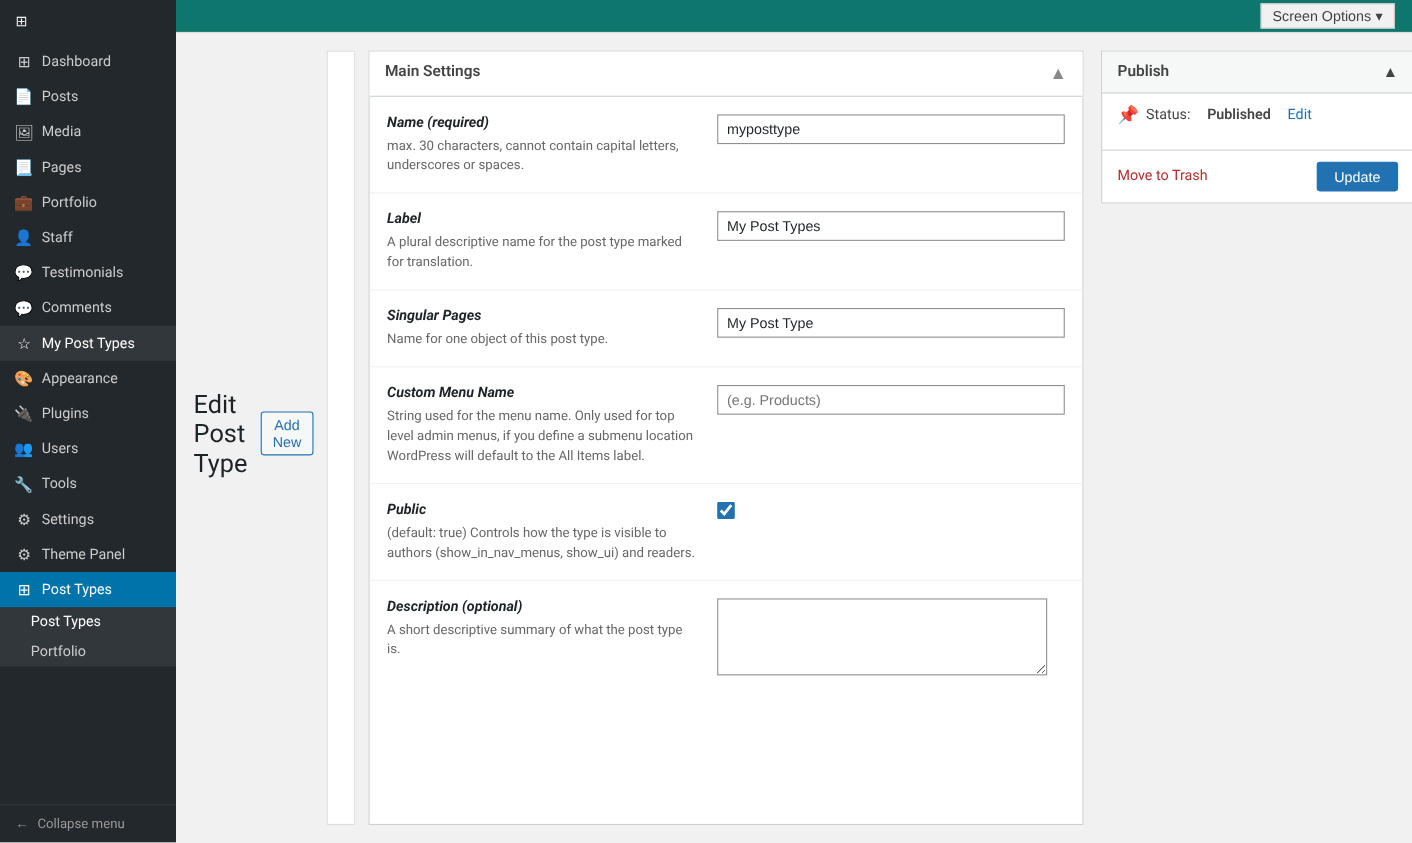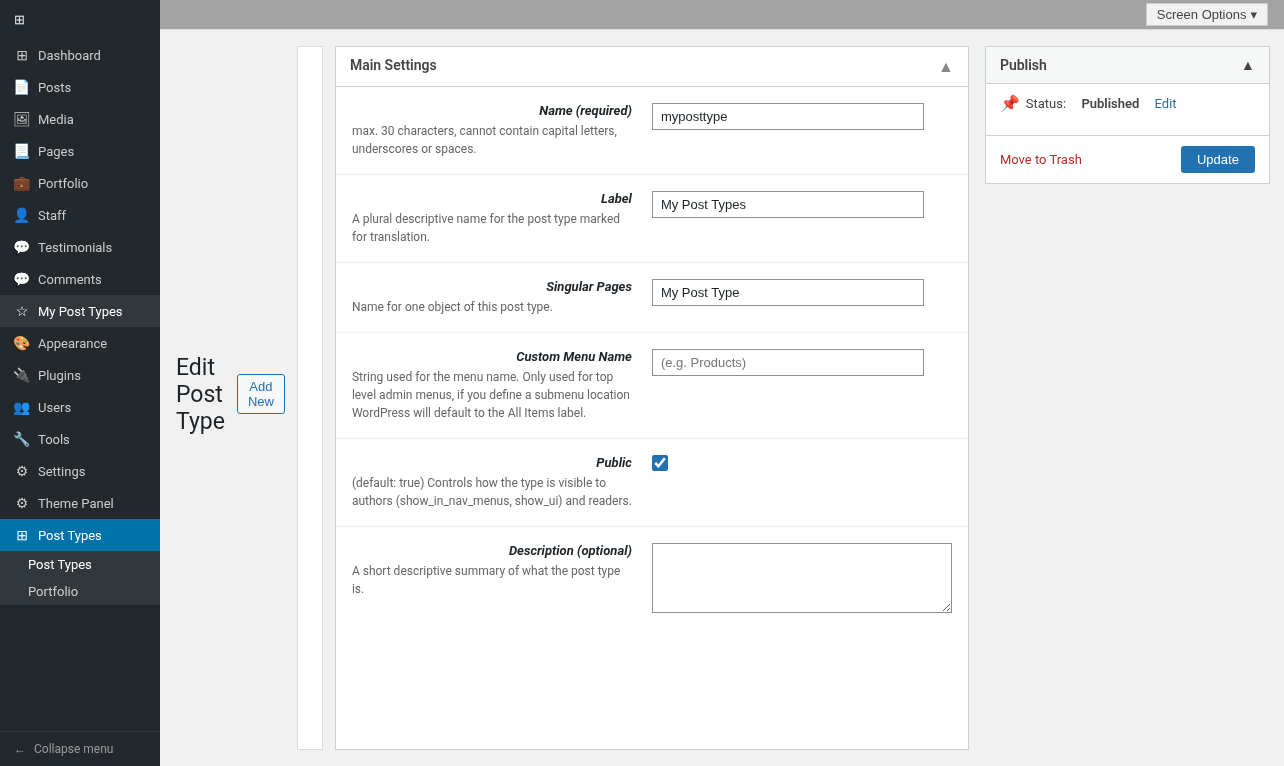--- a/index.html
+++ b/index.html
@@ -64,21 +64,21 @@
       overflow: hidden;
     }
 
     
     #topbar {
       display: flex;
       align-items: center;
       justify-content: flex-end;
       padding: 0 16px;
       height: 30px;
-      background: #a3a3a3;
+      background: #0f766e;
       border-bottom: 1px solid #ddd;
     }
     .screen-options-btn {
       background: #f1f1f1;
       border: 1px solid #ccc;
       padding: 3px 10px;
       cursor: pointer;
       font-size: 13px;
       color: #444;
       display: flex;
@@ -167,32 +167,31 @@
     .form-label-col {
       width: 280px;
       flex-shrink: 0;
     }
     .form-label {
       font-weight: 700;
       font-style: italic;
       font-size: 13px;
       color: #1d2327;
       margin-bottom: 4px;
-      text-align: right;
     }
     .form-desc {
       font-size: 12px;
       color: #666;
       line-height: 1.5;
     }
     .form-control-col {
       flex: 1;
     }
     .form-input {
-      width: 272px;
+      width: 316px;
       max-width: 100%;
       padding: 5px 8px;
       border: 1px solid #8c8f94;
       font-size: 13px;
       color: #1d2327;
       background: #fff;
       outline: none;
     }
     .form-textarea {
       width: 300px;

